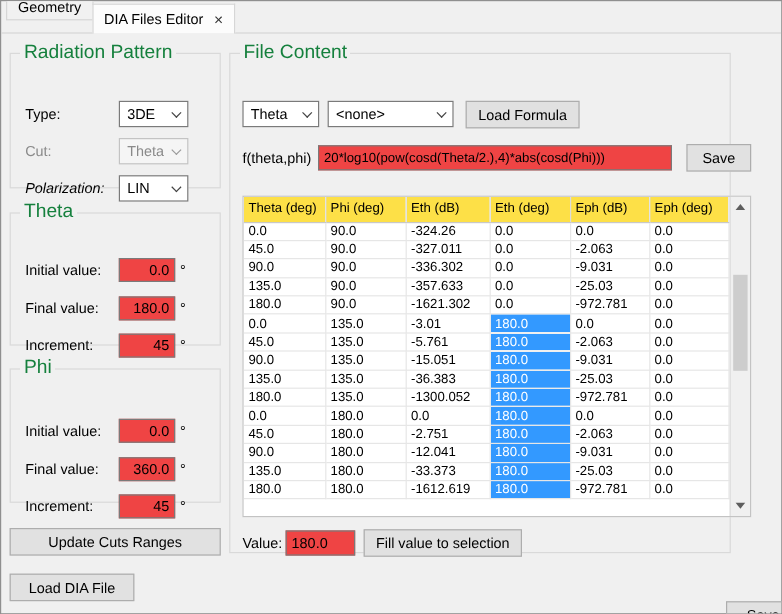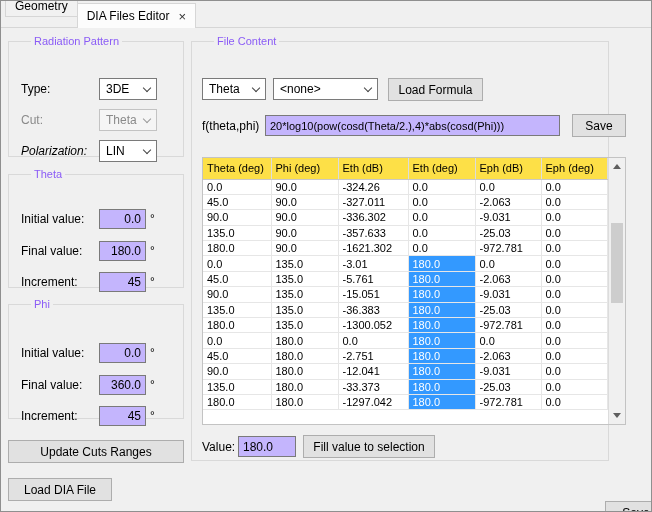--- a/index.html
+++ b/index.html
@@ -12,34 +12,34 @@
   
   .tabline{position:absolute;left:0;top:26px;width:100%;height:1px;background:#d6d6d6;z-index:1;}
   .tabbar{position:absolute;left:0;top:0;width:100%;height:27px;padding-left:4px;
           display:flex;align-items:flex-end;z-index:2;}
   .tab{border:1px solid #d6d6d6;background:#f1f1f1;height:22px;margin-bottom:11px;
        margin-right:-1px;padding:0 9px;display:flex;align-items:center;font-size:12px;}
   .tab.active{height:25px;margin-bottom:0;background:#fcfcfc;border-bottom:none;z-index:3;}
   .tab .close{margin-left:9px;font-size:13px;line-height:13px;color:#333;}
   
   fieldset{position:absolute;border:1px solid #d9d9d9;margin:0;padding:0;border-radius:0;}
-  legend{margin-left:22px;padding:0 3px;font-size:11px;color:#8b5cf6;}
+  legend{margin-left:8px;padding:0 3px;font-size:16px;color:#15803d;}
   
   .lbl{position:absolute;white-space:nowrap;line-height:14px;}
   .lbl.disabled{color:#8a8a8a;}
   .combo{position:absolute;height:22px;background:#fff;border:1px solid #7a7a7a;
          display:flex;align-items:center;justify-content:space-between;padding:0 6px;}
   .combo.disabled{background:#f5f5f5;color:#8a8a8a;border-color:#c3c3c3;}
   .chev{width:6px;height:6px;border-right:1px solid #444;border-bottom:1px solid #444;
         transform:rotate(45deg);margin-top:-3px;flex:none;}
   .combo.disabled .chev{border-color:#9a9a9a;}
   .btn{position:absolute;background:#e1e1e1;border:1px solid #adadad;
        display:flex;align-items:center;justify-content:center;
        font-family:"Liberation Sans",sans-serif;font-size:12px;cursor:default;}
-  .tin{position:absolute;border:1px solid #7a7a7a;background:#c4b5fd;
+  .tin{position:absolute;border:1px solid #7a7a7a;background:#ef4444;
        font-family:"Liberation Sans",sans-serif;font-size:12px;padding:0 4px;height:20px;}
   .num{text-align:right;}
   .unit{position:absolute;line-height:14px;}
   
   .tframe{position:absolute;border:1px solid #c3c3c3;background:#fff;display:flex;overflow:hidden;}
   table{border-collapse:collapse;table-layout:fixed;width:404px;font-size:11px;align-self:flex-start;}
   th{font-weight:normal;text-align:left;padding:0 4px;height:21px;background:#fde047;
      border-right:1px solid #dcdcdc;border-bottom:1px solid #c8c8c8;overflow:hidden;white-space:nowrap;}
   td{padding:0 4px;height:15.4px;border-right:1px solid #e6e6e6;border-bottom:1px solid #e6e6e6;
      overflow:hidden;white-space:nowrap;}
@@ -263,21 +263,21 @@
               <td>135.0</td>
               <td>180.0</td>
               <td>-33.373</td>
               <td style="background: rgb(51, 153, 255); color: rgb(255, 255, 255);">180.0</td>
               <td>-25.03</td>
               <td>0.0</td>
             </tr>
             <tr>
               <td>180.0</td>
               <td>180.0</td>
-              <td>-1297.042</td>
+              <td>-1612.619</td>
               <td style="background: rgb(51, 153, 255); color: rgb(255, 255, 255);">180.0</td>
               <td>-972.781</td>
               <td>0.0</td>
             </tr>
           </tbody>
       </table>
       <div class="sbar">
         <div class="sbtn">
             <span class="tri-up"></span>
           </div>

